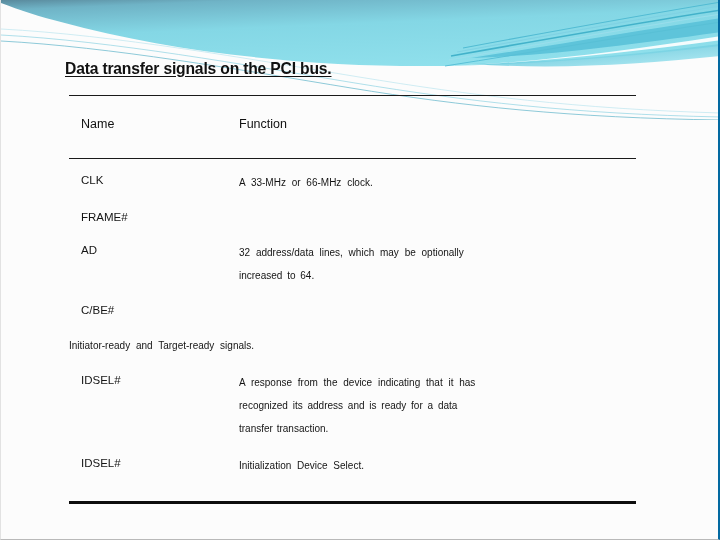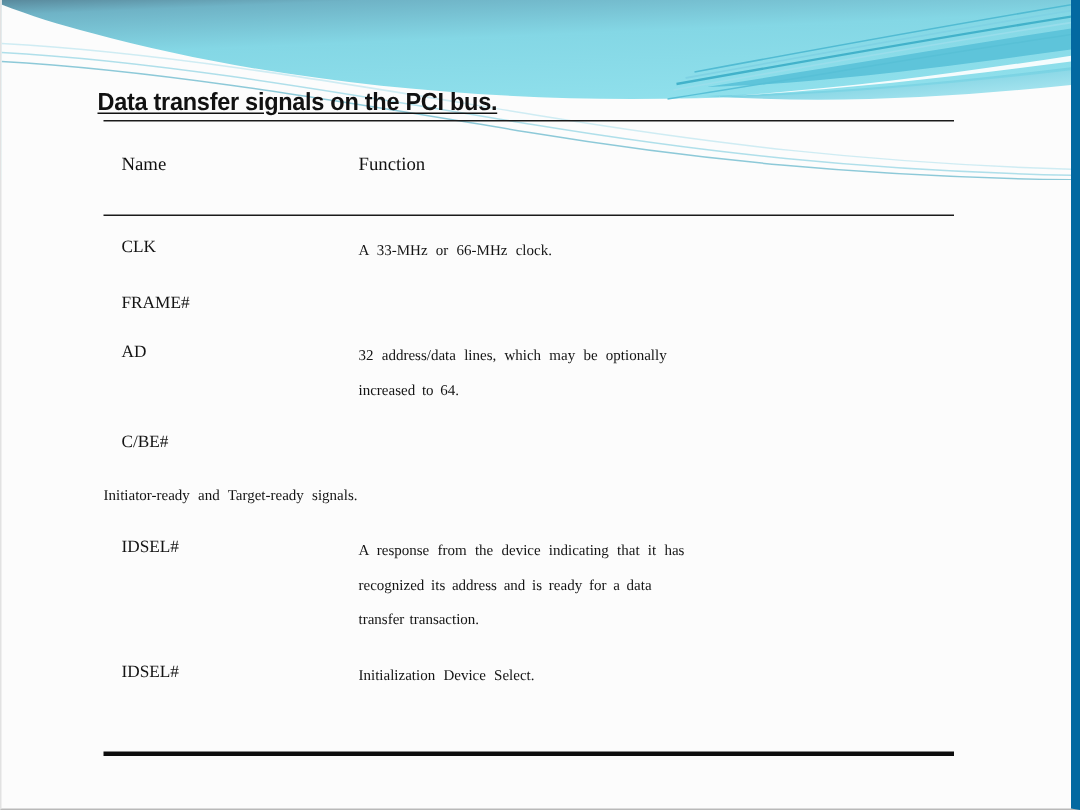--- a/index.html
+++ b/index.html
@@ -12,21 +12,21 @@
   }
   .slide {
     position: relative;
     width: 720px;
     height: 540px;
     overflow: hidden;
     background: #fcfcfc;
     box-sizing: border-box;
     border-bottom: 1px solid #b9b9b9;
     border-left: 1px solid #e2e2e2;
-    border-right: 6px solid #0369a1;
+    border-right: 2px solid #0369a1;
   }
 
   
   .banner {
     position: absolute;
     left: 0;
     top: 0;
     width: 720px;
     height: 120px;
     overflow: hidden;
@@ -46,23 +46,22 @@
     text-underline-offset: 2px;
     white-space: nowrap;
     transform: scaleX(0.95);
     transform-origin: left top;
   }
 
   
   .table-area {
     position: absolute;
     left: 68px;
-    top: 80px;
+    top: 95px;
     width: 567px;
-    font-family: Liberation Serif, serif;
   }
   .rule-top {
     height: 0;
     border-top: 1.5px solid #1a1a1a;
   }
   .rule-mid {
     height: 0;
     border-top: 1.5px solid #1a1a1a;
     margin-top: 0px;
   }

